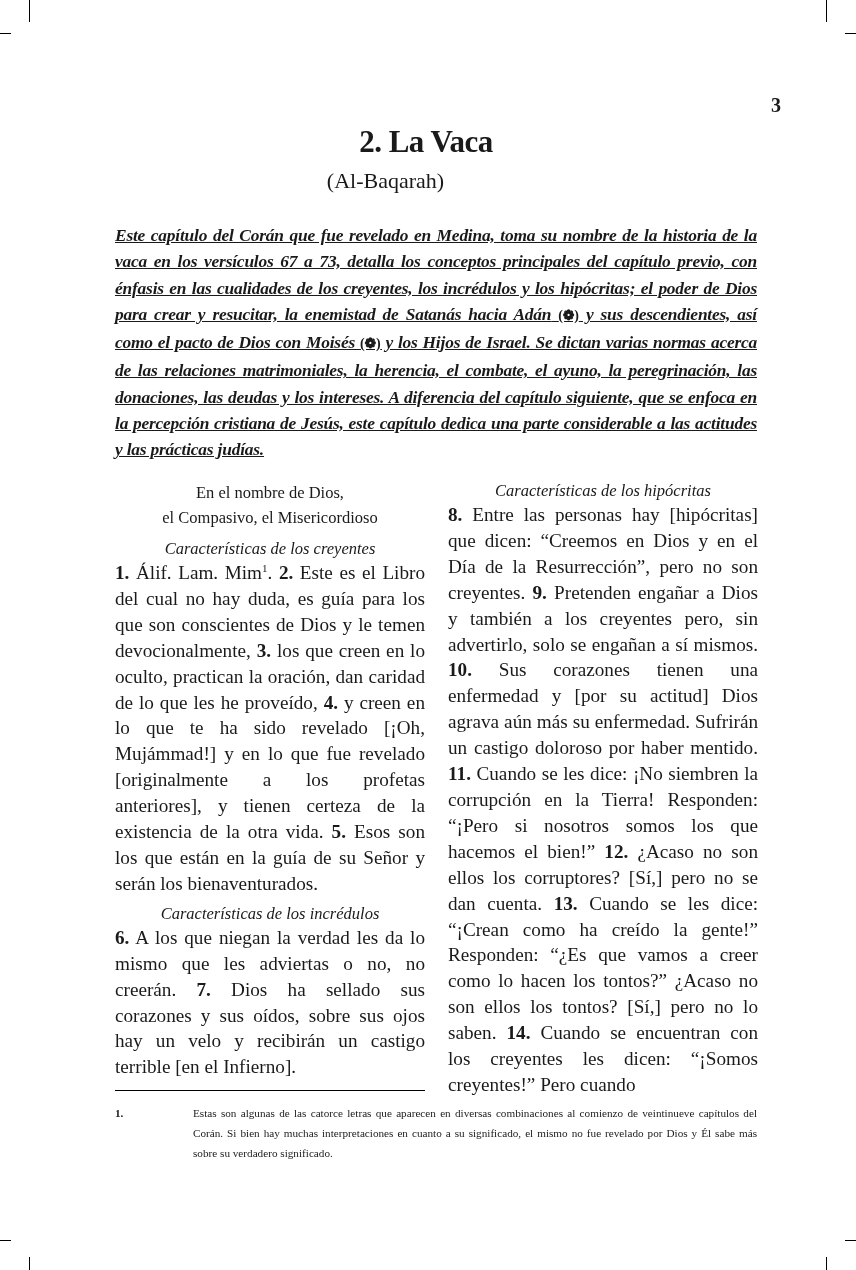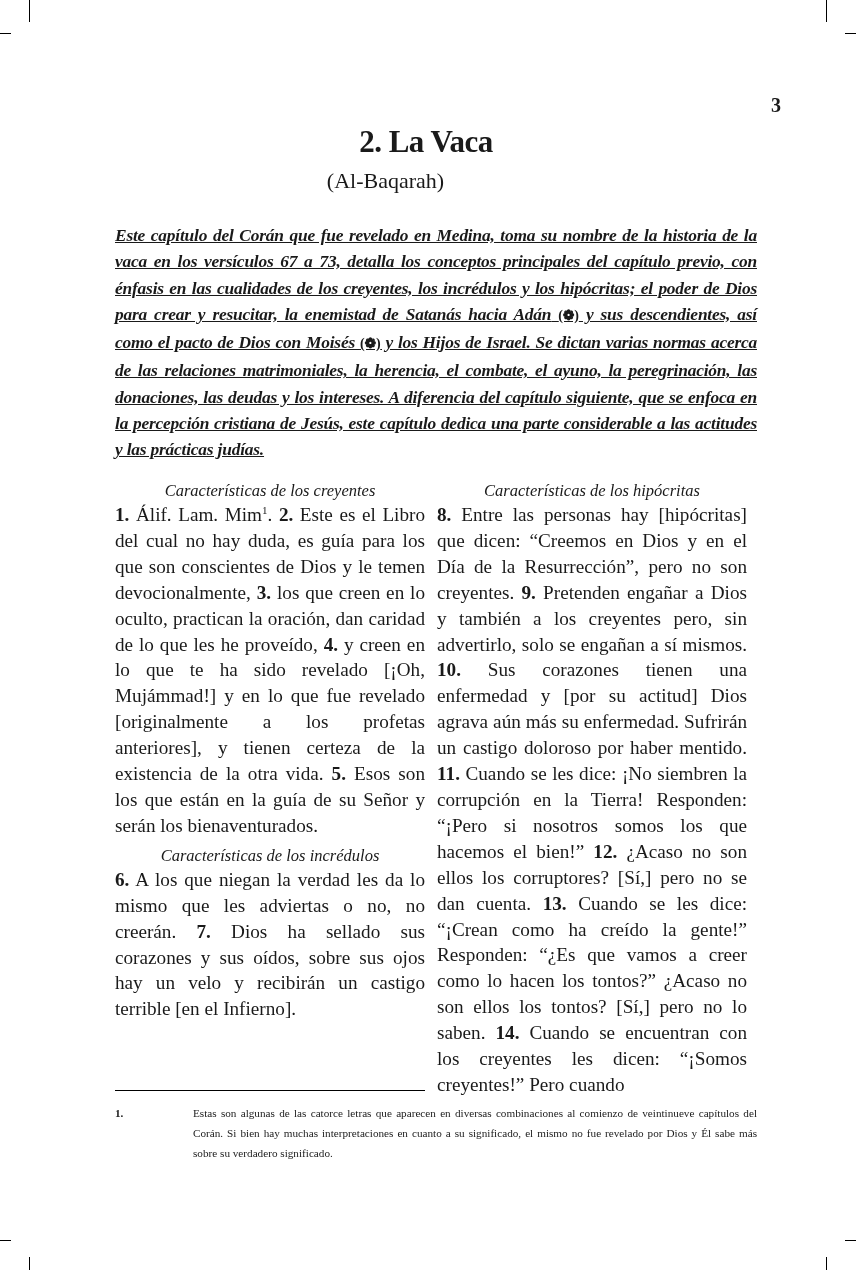--- a/index.html
+++ b/index.html
@@ -7,24 +7,24 @@
   .crop { position:absolute; background:#000; }
   .crop.v { width:1px; height:22px; }
   .crop.h { width:11px; height:1px; }
   .page-number { position:absolute; left:756px; top:94px; font-size:20px; font-weight:bold; width:40px; text-align:center; }
   .title { position:absolute; left:0; width:852px; top:124px; text-align:center; font-size:31px; font-weight:bold; letter-spacing:-0.5px; }
   .subtitle { position:absolute; left:0; width:771px; top:168px; text-align:center; font-size:22px; }
   .intro { position:absolute; left:115px; width:642px; top:222px; font-style:italic; font-weight:bold; font-size:17.4px; line-height:26.3px; text-align:justify; text-align-last:left; letter-spacing:-0.2px;text-decoration:underline; }
   .intro .icon { font-style:normal; font-size:14px; }
   .col { position:absolute; width:310px; font-size:19.2px; line-height:25.9px; text-align:justify; }
   .col-left { left:115px; top:480px; }
-  .col-right { left:437px; top:480px; }
+  .col-right { left:448px; top:480px; }
   .basmala { text-align:center; font-size:16.5px; line-height:25px; margin:0; }
   .section-head { text-align:center; font-style:italic; font-size:16.5px; line-height:22px; margin:0; }
-  .basmala + .section-head { margin-top:8px;text-align:right; }
+  .basmala + .section-head { margin-top:8px; }
   p.verse { margin:0;font-family:Liberation Serif, serif; }
   .vnum { font-weight:bold; }
   sup { font-size:11px; line-height:0; }
   .section-head.mid { margin-top:6px; margin-bottom:0; }
   .fn-rule { position:absolute; left:115px; top:1090px; width:310px; height:1px; background:#000; }
   .footnote { position:absolute; left:115px; top:1103px; width:642px; font-size:11.2px; line-height:20px; display:flex; }
   .footnote .fn-num { width:38px; flex:none; font-weight:bold; }
   .footnote .fn-text { flex:1; text-align:justify; text-align-last:left;margin-left:40px; }
 </style>
 </head>
@@ -39,20 +39,24 @@
 <div class="crop h" style="left:845px;top:1240px;"></div>
 <div class="crop v" style="left:826px;top:1257px;height:13px;"></div>
 
 <div class="page-number">3</div>
 <div class="title">2. La Vaca</div>
 <div class="subtitle">(Al-Baqarah)</div>
 
 <div class="intro"><span>Este capítulo del Corán que fue revelado en Medina, toma su nombre de la historia de la vaca en los versículos 67 a 73, detalla los conceptos principales del capítulo previo, con énfasis en las cualidades de los creyentes, los incrédulos y los hipócritas; el poder de Dios para crear y resucitar, la enemistad de Satanás hacia Adán</span> <span class="icon">(❁)</span><span> y sus descendientes, así como el pacto de Dios con Moisés</span> <span class="icon">(❁)</span><span> y los Hijos de Israel. Se dictan varias normas acerca de las relaciones matrimoniales, la herencia, el combate, el ayuno, la peregrinación, las donaciones, las deudas y los intereses. A diferencia del capítulo siguiente, que se enfoca en la percepción cristiana de Jesús, este capítulo dedica una parte considerable a las actitudes y las prácticas judías.</span></div>
 
 <div class="col col-left">
+  <p class="basmala">
+    <span>En el nombre de Dios,</span><br>
+    <span>el Compasivo, el Misericordioso</span>
+  </p>
   <p class="section-head">Características de los creyentes</p>
   <p class="verse"><span class="vnum">1.</span><span> Álif. Lam. Mim</span><sup>1</sup><span>. </span><span class="vnum">2.</span><span> Este es el Libro del cual no hay duda, es guía para los que son conscientes de Dios y le temen devocionalmente, </span><span class="vnum">3.</span><span> los que creen en lo oculto, practican la oración, dan caridad de lo que les he proveído, </span><span class="vnum">4.</span><span> y creen en lo que te ha sido revelado [¡Oh, Mujámmad!] y  en lo que fue revelado [originalmente a los profetas anteriores], y tienen certeza de la existencia de la otra vida. </span><span class="vnum">5.</span><span> Esos son los que están en la guía de su Señor y serán los bienaventurados.</span></p>
   <p class="section-head mid">Características de los incrédulos</p>
   <p class="verse"><span class="vnum">6.</span><span> A los que niegan la verdad les da lo mismo que les adviertas o no, no creerán. </span><span class="vnum">7.</span><span> Dios ha sellado sus corazones y sus oídos, sobre sus ojos hay un velo y recibirán un castigo terrible [en el Infierno].</span></p>
 </div>
 
 <div class="col col-right">
   <p class="section-head">Características de los hipócritas</p>
   <p class="verse"><span class="vnum">8.</span><span> Entre las personas hay [hipócritas] que dicen: “Creemos en Dios y en el Día de la Resurrección”, pero no son creyentes. </span><span class="vnum">9.</span><span> Pretenden engañar a Dios y también a los creyentes pero, sin advertirlo, solo se engañan a sí mismos. </span><span class="vnum">10.</span><span> Sus corazones tienen una enfermedad y [por su actitud] Dios agrava aún más su enfermedad. Sufrirán un castigo doloroso por haber mentido. </span><span class="vnum">11.</span><span> Cuando se les dice: ¡No siembren la corrupción en la Tierra! Responden: “¡Pero si nosotros somos los que hacemos el bien!” </span><span class="vnum">12.</span><span> ¿Acaso no son ellos los corruptores? [Sí,] pero no se dan cuenta. </span><span class="vnum">13.</span><span> Cuando se les dice: “¡Crean como ha creído la gente!” Responden: “¿Es que vamos a creer como lo hacen los tontos?” ¿Acaso no son ellos los tontos? [Sí,] pero no lo saben. </span><span class="vnum">14.</span><span> Cuando se encuentran con los creyentes les dicen: “¡Somos creyentes!” Pero cuando</span></p>
 </div>

